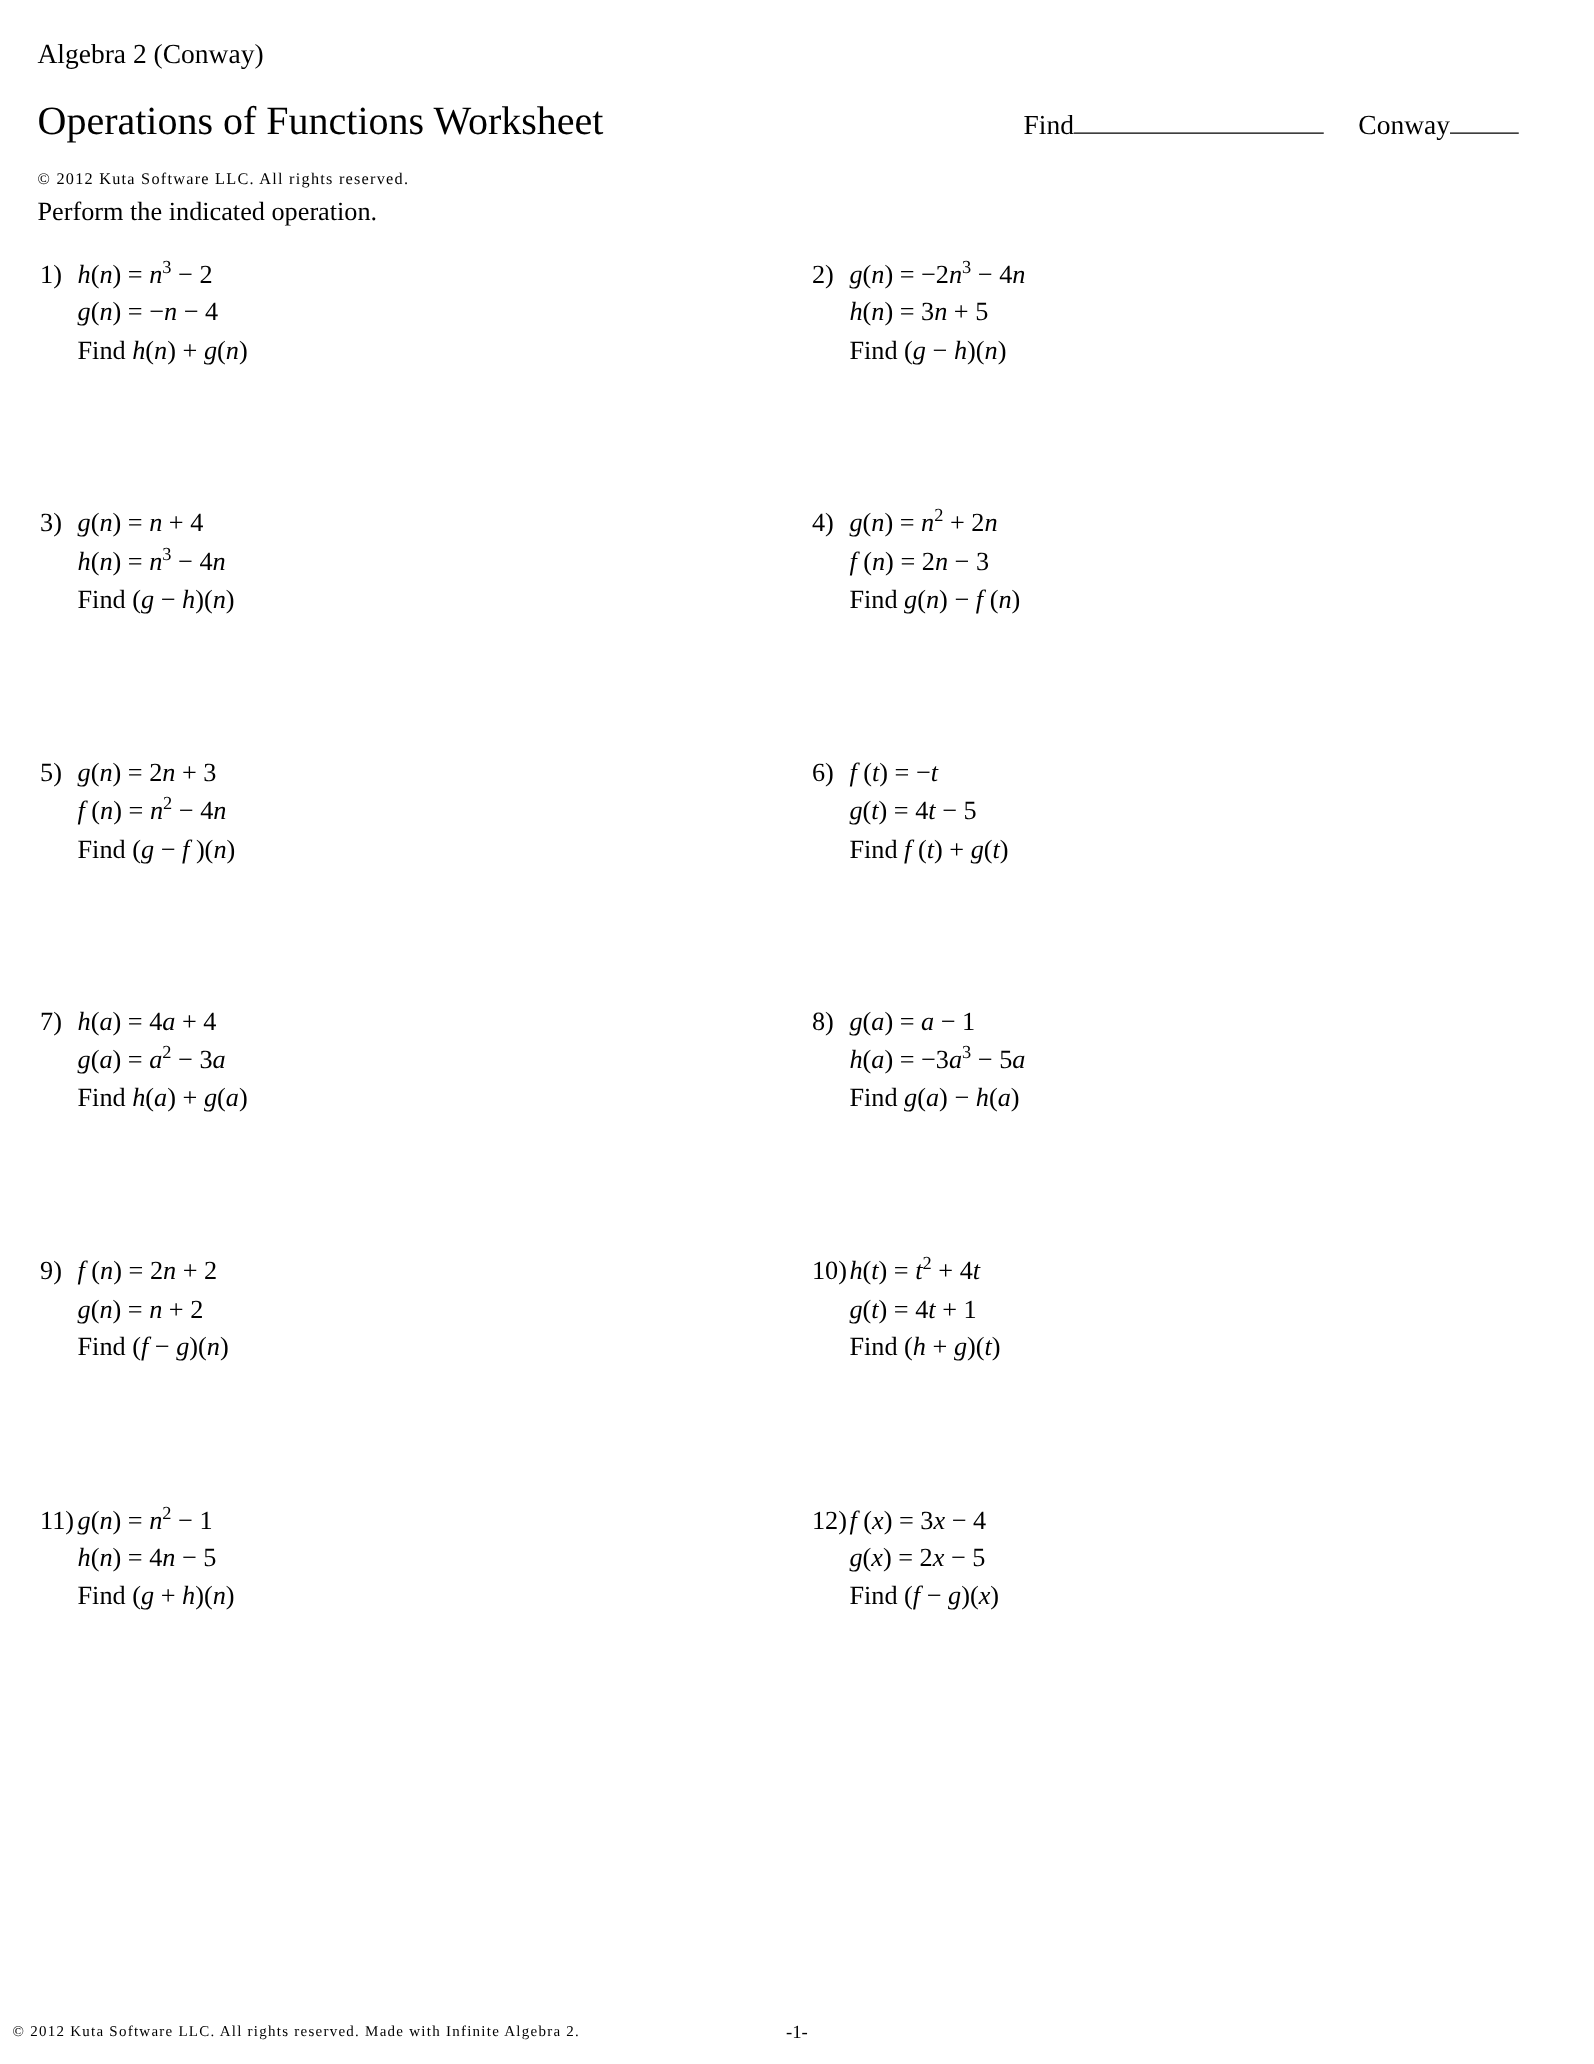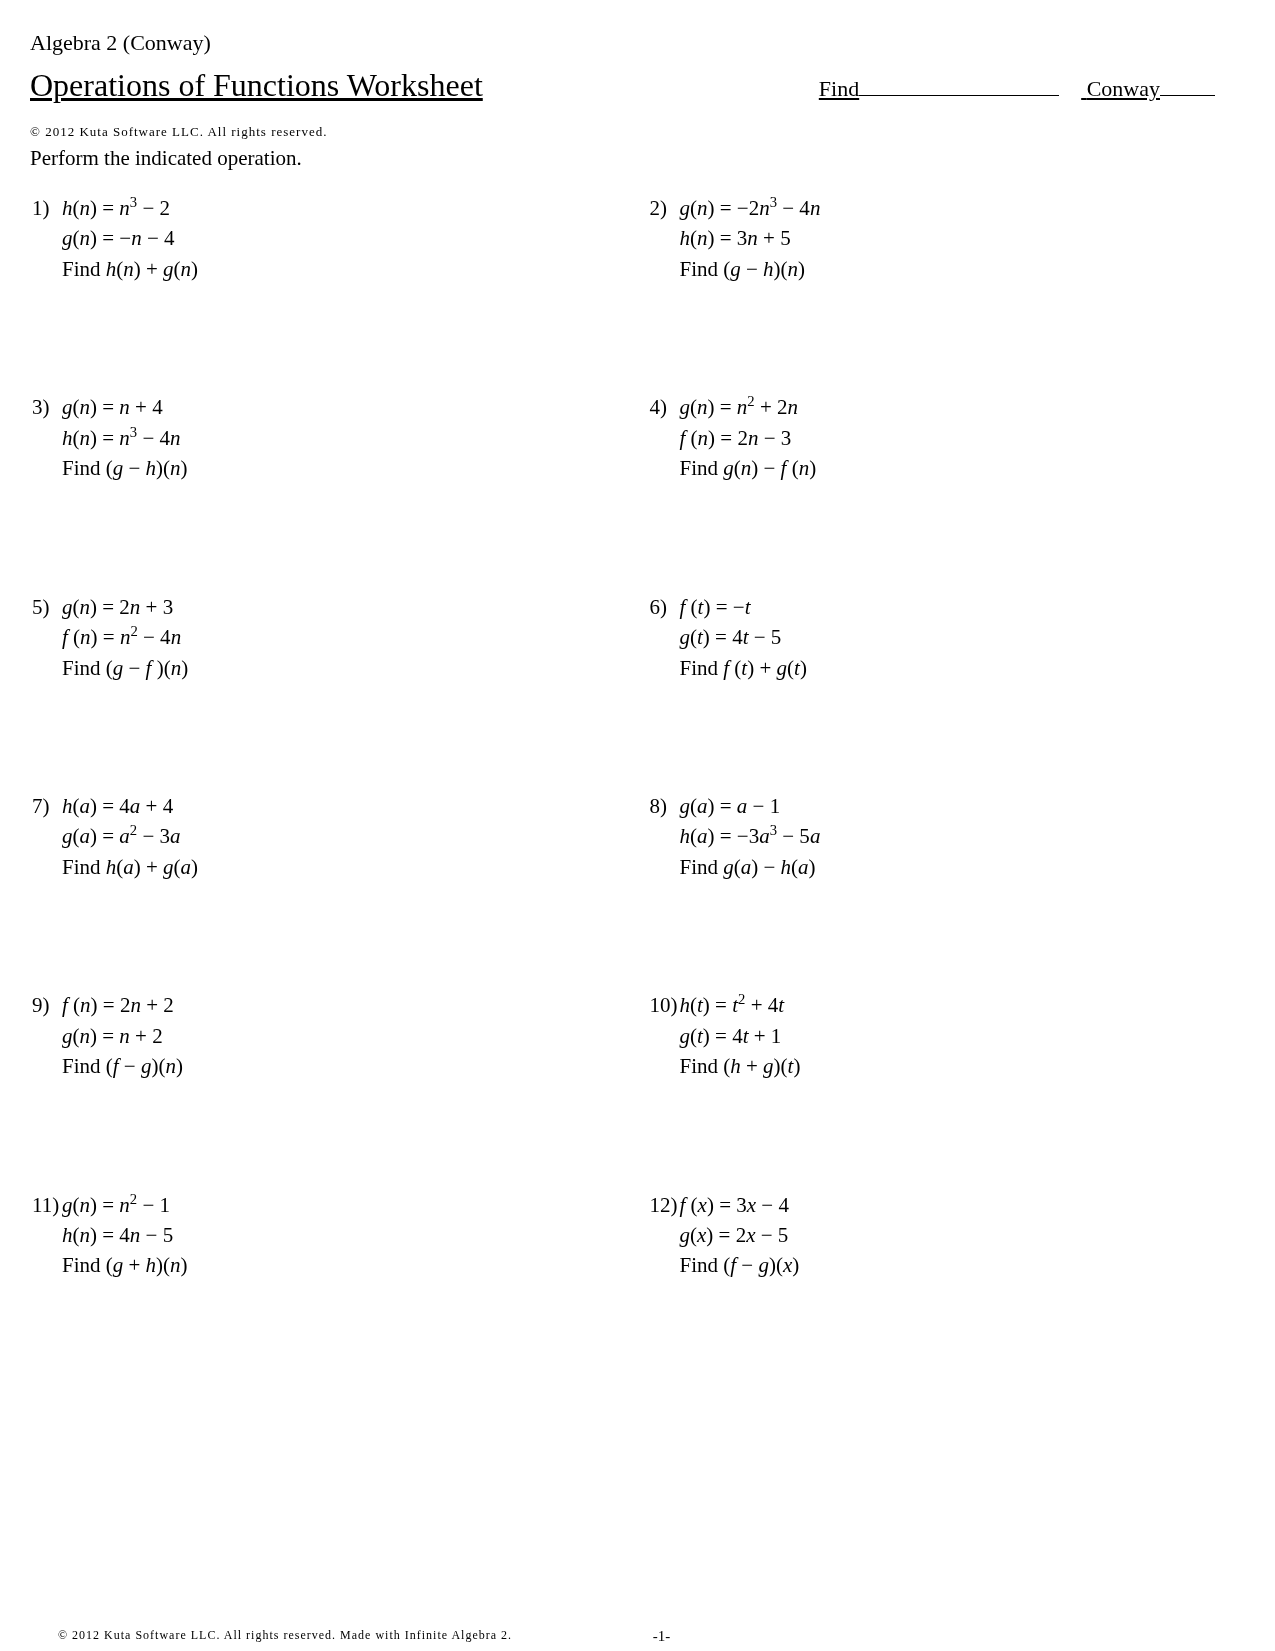--- a/index.html
+++ b/index.html
@@ -10,35 +10,34 @@
     width: 1275px;
     height: 1651px;
     position: relative;
     padding: 30px 30px 0 30px;
   }
   .header-row {
     display: flex;
     justify-content: space-between;
     align-items: baseline;
     font-size: 22px;
-    margin-bottom: 11px;
+    margin-bottom: 22px;
   }
   .name-line, .date-line, .period-line {
     border-bottom: 1px solid #000;
     display: inline-block;
   }
   .name-line { width: 430px; }
   .date-line { width: 200px; margin-right: 22px; }
   .period-line { width: 55px; }
   .title-row {
     display: flex;
     justify-content: space-between;
     align-items: baseline;
     margin-top: 4px;
-    text-decoration: underline;
   }
   .title {
     font-size: 32px;
     font-weight: normal;
   }
   .date-period {
     font-size: 22px;
     margin-right: 30px;
   }
   .copyright-small {
@@ -80,28 +79,27 @@
   }
   .problem .fline .op, .problem .fline .eq, .problem .fline .pn, .problem .fline .txt {
     font-style: normal;
   }
   .problem .find-label {
     font-style: normal;
   }
   sup { font-size: 0.7em; vertical-align: super; line-height: 0; font-style: normal; }
   .footer {
     position: absolute;
-    bottom: 8px;
+    bottom: 18px;
     left: 10px;
     right: 10px;
     font-size: 12px;
     letter-spacing: 1px;
     display: flex;
     align-items: baseline;
-    margin-left: 48px;
   }
   .footer .pg {
     position: absolute;
     left: 50%;
     transform: translateX(-50%);
     font-size: 15px;
     letter-spacing: 0;
   }
   .p2 { grid-column: 2; }
 </style>

